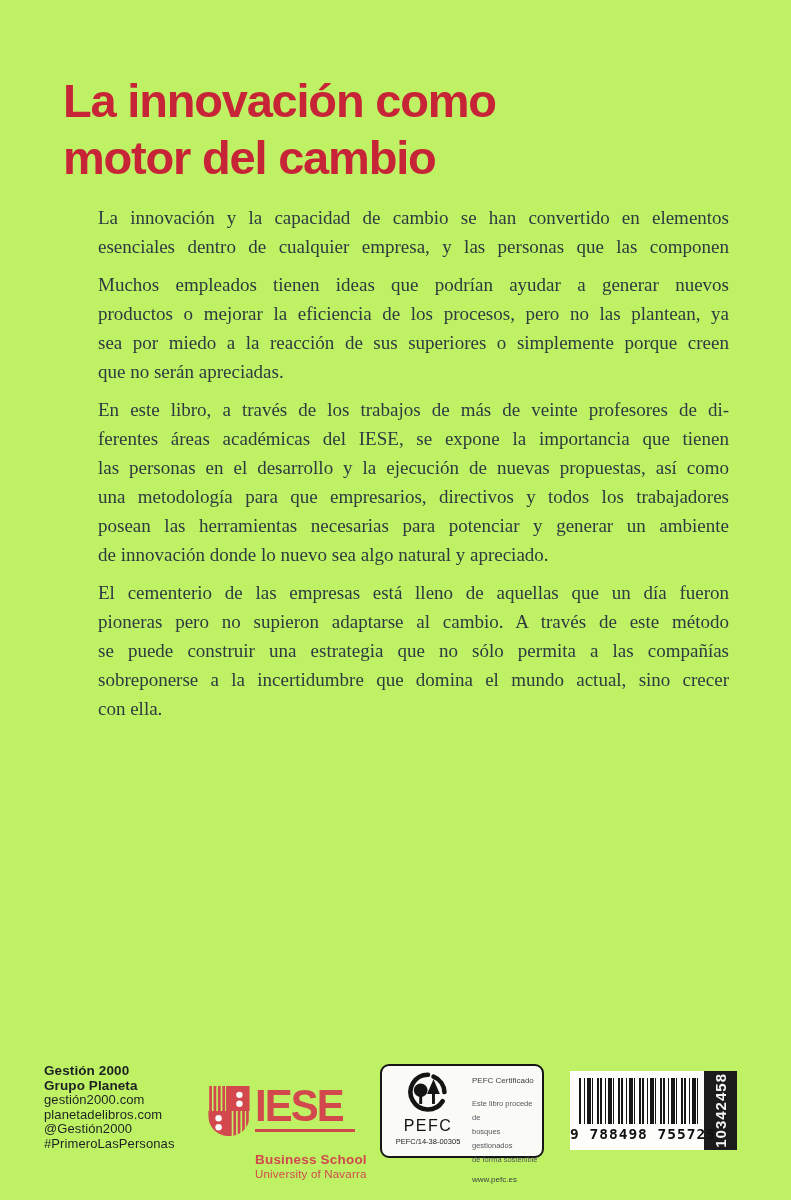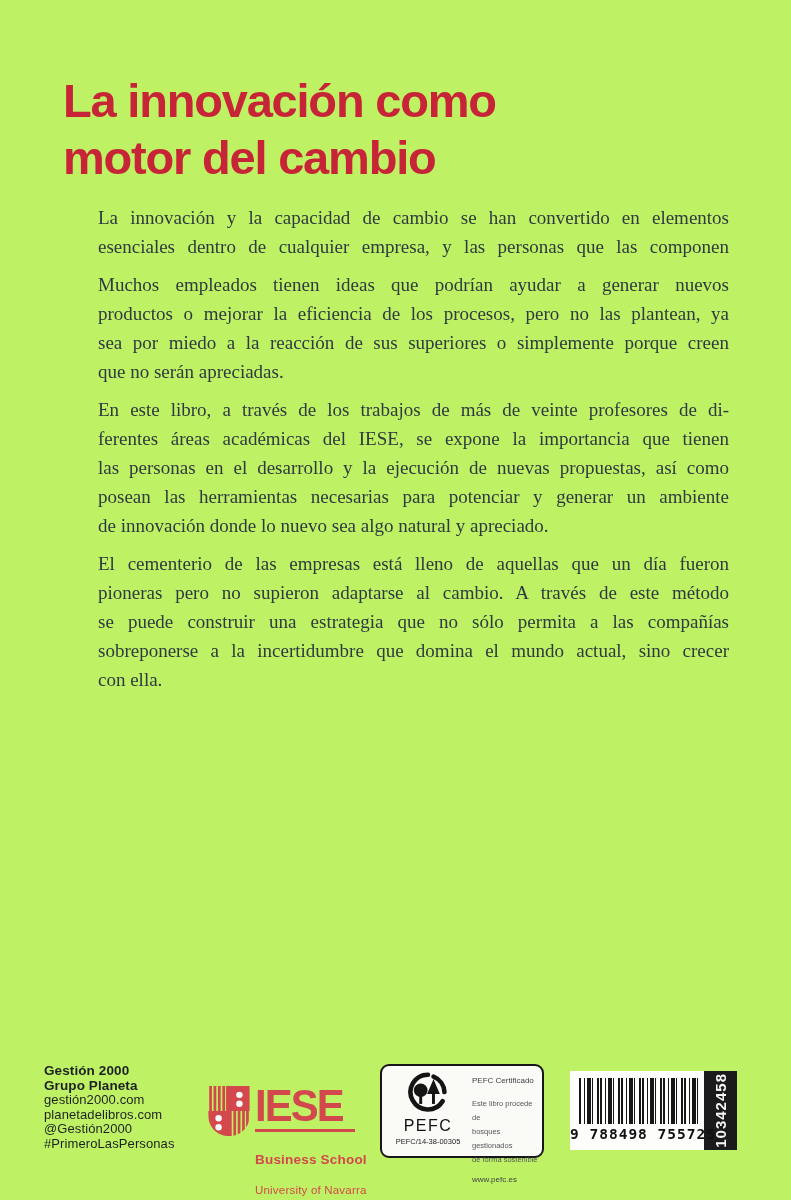--- a/index.html
+++ b/index.html
@@ -41,21 +41,21 @@
   
   .iese{position:absolute;left:208px;top:1086px;display:flex;}
   .iese-shield{display:block;}
   .iese-text{margin-left:5px;}
   .iese-name{
     font-weight:bold;color:#d2484d;font-size:45px;line-height:40px;
     letter-spacing:-2px;transform:scaleX(0.93);transform-origin:left top;
   }
   .iese-rule{height:2.5px;background:#d2484d;width:100px;margin-top:3px;}
   .iese-school{color:#d2484d;font-weight:bold;font-size:13.5px;margin-top:20px;letter-spacing:0.2px;}
-  .iese-univ{color:#d2484d;font-size:11.5px;margin-top:17px;letter-spacing:0.2px;}
+  .iese-univ{color:#d2484d;font-size:11.5px;margin-top:1px;letter-spacing:0.2px;}
   
   .pefc{
     position:absolute;left:380px;top:1064px;width:164px;height:94px;
     background:#fafaf7;border:2.5px solid #161616;border-radius:9px;
     box-sizing:border-box;
   }
   .pefc-left{position:absolute;left:8px;top:6px;width:76px;text-align:center;}
   .pefc-name{font-weight:normal;font-size:16px;color:#111;letter-spacing:1.5px;line-height:16px;}
   .pefc-code{font-size:7.5px;color:#222;margin-top:3px;white-space:nowrap;}
   .pefc-right{position:absolute;left:90px;top:10px;width:68px;color:#54585a;}
@@ -112,20 +112,21 @@
     <p class="para">
       <span class="jline">Muchos empleados tienen ideas que podrían ayudar a generar nuevos</span>
       <span class="jline">productos o mejorar la eficiencia de los procesos, pero no las plantean, ya</span>
       <span class="jline">sea por miedo a la reacción de sus superiores o simplemente porque creen</span>
       <span class="lline">que no serán apreciadas.</span>
     </p>
     <p class="para">
       <span class="jline">En este libro, a través de los trabajos de más de veinte profesores de di-</span>
       <span class="jline">ferentes áreas académicas del IESE, se expone la importancia que tienen</span>
       <span class="jline">las personas en el desarrollo y la ejecución de nuevas propuestas, así como</span>
+      <span class="jline">una metodología para que empresarios, directivos y todos los trabajadores</span>
       <span class="jline">posean las herramientas necesarias para potenciar y generar un ambiente</span>
       <span class="lline">de innovación donde lo nuevo sea algo natural y apreciado.</span>
     </p>
     <p class="para">
       <span class="jline">El cementerio de las empresas está lleno de aquellas que un día fueron</span>
       <span class="jline">pioneras pero no supieron adaptarse al cambio. A través de este método</span>
       <span class="jline">se puede construir una estrategia que no sólo permita a las compañías</span>
       <span class="jline">sobreponerse a la incertidumbre que domina el mundo actual, sino crecer</span>
       <span class="lline">con ella.</span>
     </p>

